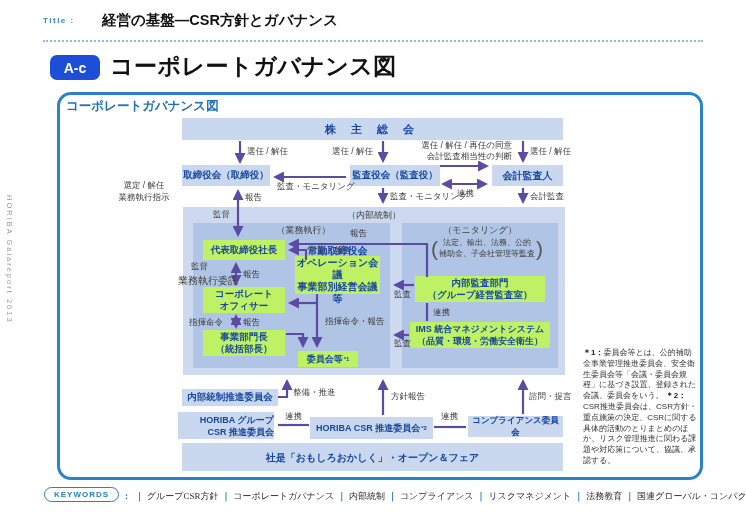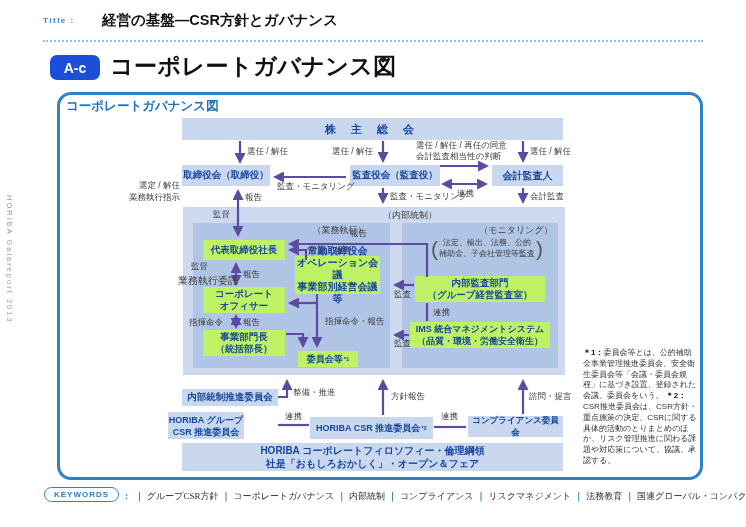--- a/index.html
+++ b/index.html
@@ -20,22 +20,22 @@
   
   .bx{position:absolute;display:flex;flex-direction:column;align-items:center;justify-content:center;color:#17479e;font-weight:bold;text-align:center;box-sizing:border-box;}
   .fill-a{background:#c9d8ee;}      
   .fill-b{background:#cdd9ef;}      
   .fill-c{background:#b0c5e5;}      
   .fill-d{background:#bef264;}      
   .bx sup{font-size:6px;font-weight:bold;margin-left:1px;}
   .z1{z-index:1}.z2{z-index:2}.z3{z-index:3}
   .arrows{left:0;top:0;width:746px;height:527px;z-index:5;pointer-events:none;}
   .lbl{position:absolute;font-size:8.5px;color:#3b3b3b;white-space:nowrap;z-index:6;line-height:1;}
-  .sec{position:absolute;font-size:9px;color:#3b3b3b;text-align:center;z-index:4;line-height:1;padding-left:36px;}
-  .lbl.ctr{text-align:left;}
+  .sec{position:absolute;font-size:9px;color:#3b3b3b;text-align:center;z-index:4;line-height:1;}
+  .lbl.ctr{text-align:right;}
   .two-line{line-height:12px;}
   
   .paren-note{left:424px;top:237px;width:126px;display:flex;align-items:center;justify-content:center;z-index:4;color:#3b3b3b;}
   .paren-note .paren{font-size:21px;font-weight:300;color:#555;line-height:1;}
   .paren-note .pn-body{font-size:8px;line-height:11px;text-align:center;white-space:nowrap;margin:0 1px;}
   
   .footnote{left:583px;top:348px;width:114px;font-size:8px;line-height:10.8px;color:#333;z-index:6;text-align:left;}
   .footnote b{color:#222;}
   
   .kw-badge{left:44px;top:487px;border:1.5px solid #2980c4;border-radius:9px;color:#2980c4;font-size:8px;font-weight:bold;letter-spacing:1px;padding:2.5px 9px;line-height:1;}
@@ -101,31 +101,30 @@
   <div class="bx fill-d z3 two-line" style="left:415px;top:276px;width:130px;height:26px;font-size:9.5px;">
     <span>内部監査部門</span>
     <span>（グループ経営監査室）</span>
   </div>
   <div class="bx fill-d z3 two-line" style="left:410px;top:322px;width:140px;height:26px;font-size:9px;">
     <span>IMS 統合マネジメントシステム</span>
     <span>（品質・環境・労働安全衛生）</span>
   </div>
 
   <div class="bx fill-a z2" style="left:182px;top:389px;width:96px;height:17px;font-size:9.5px;">内部統制推進委員会</div>
-  <div class="bx fill-a z2 two-line" style="left:168px;top:412px;width:76px;height:27px;font-size:9px;">
+  <div class="bx fill-a z2 two-line" style="left:178px;top:412px;width:96px;height:27px;font-size:9px;align-items:flex-end;">
     <span>HORIBA グループ</span>
     <span>CSR 推進委員会</span>
   </div>
   <div class="bx fill-a z2" style="left:310px;top:417px;width:123px;height:22px;font-size:9px;flex-direction:row;">
     <span>HORIBA CSR 推進委員会</span>
       <sup>*2</sup>
   </div>
   <div class="bx fill-a z2" style="left:468px;top:416px;width:95px;height:21px;font-size:8.5px;">コンプライアンス委員会</div>
   <div class="bx fill-a z2 two-line" style="left:182px;top:443px;width:381px;height:28px;font-size:10px;line-height:13px;">
-    <span>HORIBA コーポレートフィロソフィー・倫理綱領</span>
     <span>社是「おもしろおかしく」・オープン＆フェア</span>
   </div>
 
   <svg class="abs arrows" viewBox="0 0 746 527" xmlns="http://www.w3.org/2000/svg">
     <defs>
       <marker id="ah" viewBox="0 0 8 8" refX="6.5" refY="4" markerWidth="5" markerHeight="5" orient="auto-start-reverse">
         <path d="M0,0 L8,4 L0,8 z" fill="#5b4ba2"></path>
       </marker>
     </defs>
     <g stroke="#5b4ba2" stroke-width="2.2" fill="none">
@@ -160,21 +159,21 @@
   <span class="lbl" style="left:332px;top:147px;">選任 / 解任</span>
   <span class="lbl" style="left:530px;top:147px;">選任 / 解任</span>
   <span class="lbl ctr" style="left:416px;top:141px;width:96px;">選任 / 解任 / 再任の同意</span>
   <span class="lbl ctr" style="left:416px;top:152px;width:96px;">会計監査相当性の判断</span>
   <span class="lbl" style="left:457px;top:189px;">連携</span>
   <span class="lbl" style="left:277px;top:182px;">監査・モニタリング</span>
   <span class="lbl" style="left:245px;top:193px;">報告</span>
   <span class="lbl" style="left:213px;top:210px;">監督</span>
   <span class="lbl" style="left:390px;top:192px;">監査・モニタリング</span>
   <span class="lbl" style="left:530px;top:192px;">会計監査</span>
-  <div class="lbl two-line" style="left:108px;top:179px;width:72px;text-align:right;">
+  <div class="lbl two-line" style="left:108px;top:179px;width:72px;text-align:center;">
     <div>選定 / 解任</div>
     <div>業務執行指示</div>
   </div>
   <span class="lbl" style="left:350px;top:229px;">報告</span>
   <span class="lbl" style="left:309px;top:246px;">付議・報告</span>
   <span class="lbl" style="left:191px;top:262px;">監督</span>
   <span class="lbl" style="left:178px;top:276px;font-size:10px;">業務執行委託</span>
   <span class="lbl" style="left:243px;top:270px;">報告</span>
   <span class="lbl" style="left:189px;top:318px;">指揮命令</span>
   <span class="lbl" style="left:243px;top:318px;">報告</span>

